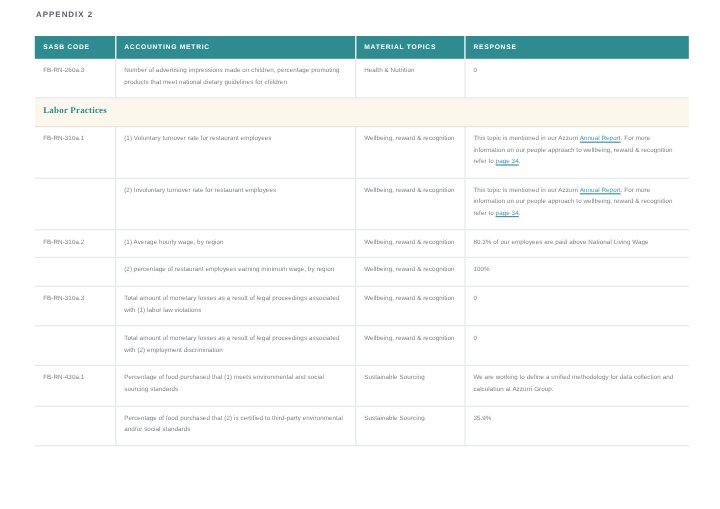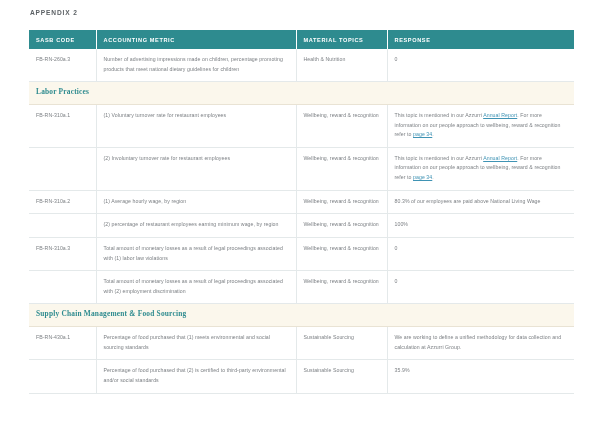--- a/index.html
+++ b/index.html
@@ -157,23 +157,20 @@
           <td>Total amount of monetary losses as a result of legal proceedings associated with (1) labor law violations</td>
           <td>Wellbeing, reward &amp; recognition</td>
           <td>0</td>
         </tr>
         <tr>
           <td class="code"></td>
           <td>Total amount of monetary losses as a result of legal proceedings associated with (2) employment discrimination</td>
           <td>Wellbeing, reward &amp; recognition</td>
           <td>0</td>
         </tr>
-        <tr class="section">
-          <td colspan="4"><span class="section-title">Supply Chain Management &amp; Food Sourcing</span></td>
-        </tr>
         <tr>
           <td class="code">FB-RN-430a.1</td>
           <td>Percentage of food purchased that (1) meets environmental and social sourcing standards</td>
           <td>Sustainable Sourcing</td>
           <td>We are working to define a unified methodology for data collection and calculation at Azzurri Group.</td>
         </tr>
         <tr>
           <td class="code"></td>
           <td>Percentage of food purchased that (2) is certified to third-party environmental and/or social standards</td>
           <td>Sustainable Sourcing</td>

